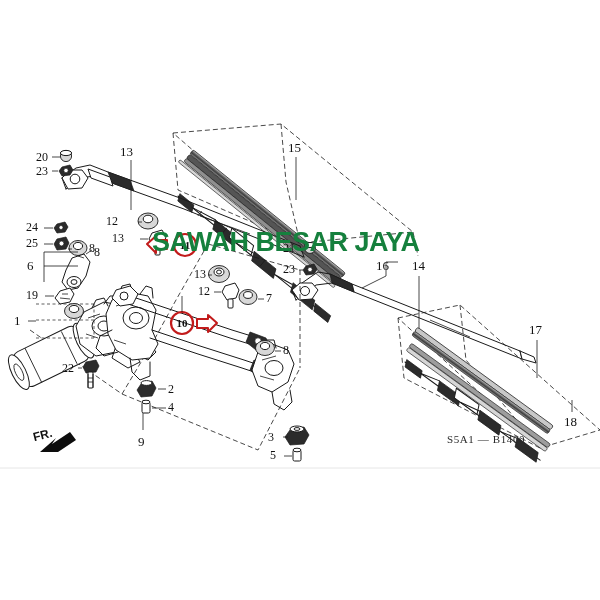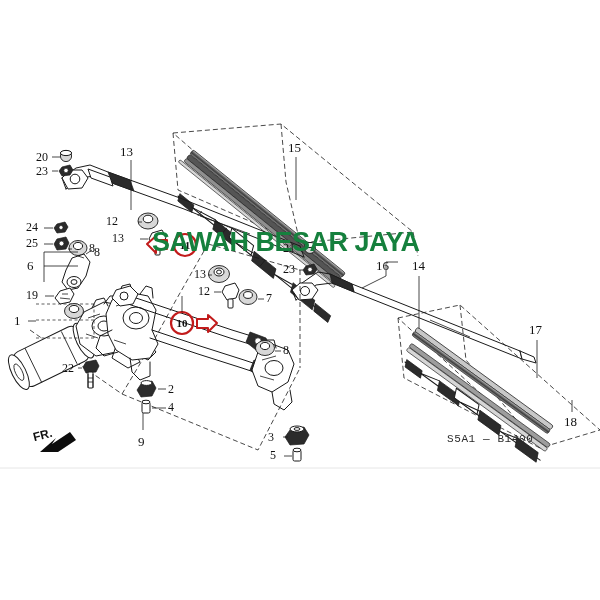--- a/index.html
+++ b/index.html
@@ -2,21 +2,21 @@
 <html><head>
 <meta charset="utf-8">
 <style>
   html,body{margin:0;padding:0;background:#ffffff;}
   body{width:600px;height:600px;font-family:"Liberation Serif",serif;overflow:hidden;}
   #stage{position:relative;width:600px;height:600px;background:#fff;}
   #diagram{position:absolute;left:0;top:0;width:600px;height:600px;}
   .wm{position:absolute;left:152px;top:229px;font-family:"Liberation Sans",sans-serif;
       font-weight:bold;font-size:27px;letter-spacing:-0.5px;color:#15803d;white-space:nowrap;
       line-height:1;}
-  .code{position:absolute;left:447px;top:433px;font-family:Liberation Mono, monospace;
+  .code{position:absolute;left:447px;top:433px;font-family:Liberation Serif, serif;
         font-size:11px;color:#2a2a2a;letter-spacing:0.6px;white-space:nowrap;}
   .frtxt{position:absolute;left:33px;top:428px;font-family:"Liberation Sans",sans-serif;
          font-weight:bold;font-size:12px;color:#111;transform:rotate(-14deg);}
 </style>
 </head>
 <body>
 
 <div id="stage">
 
   <svg id="diagram" viewBox="0 0 600 600">

